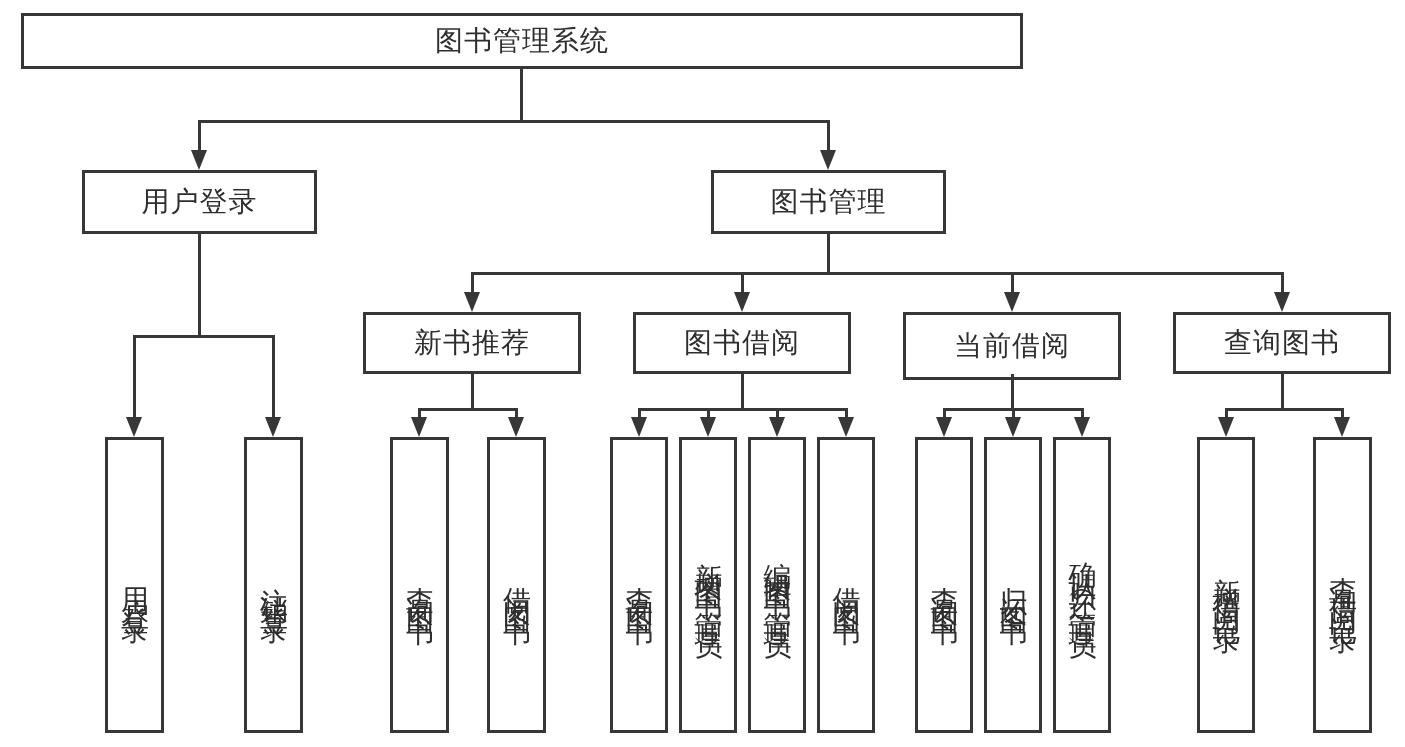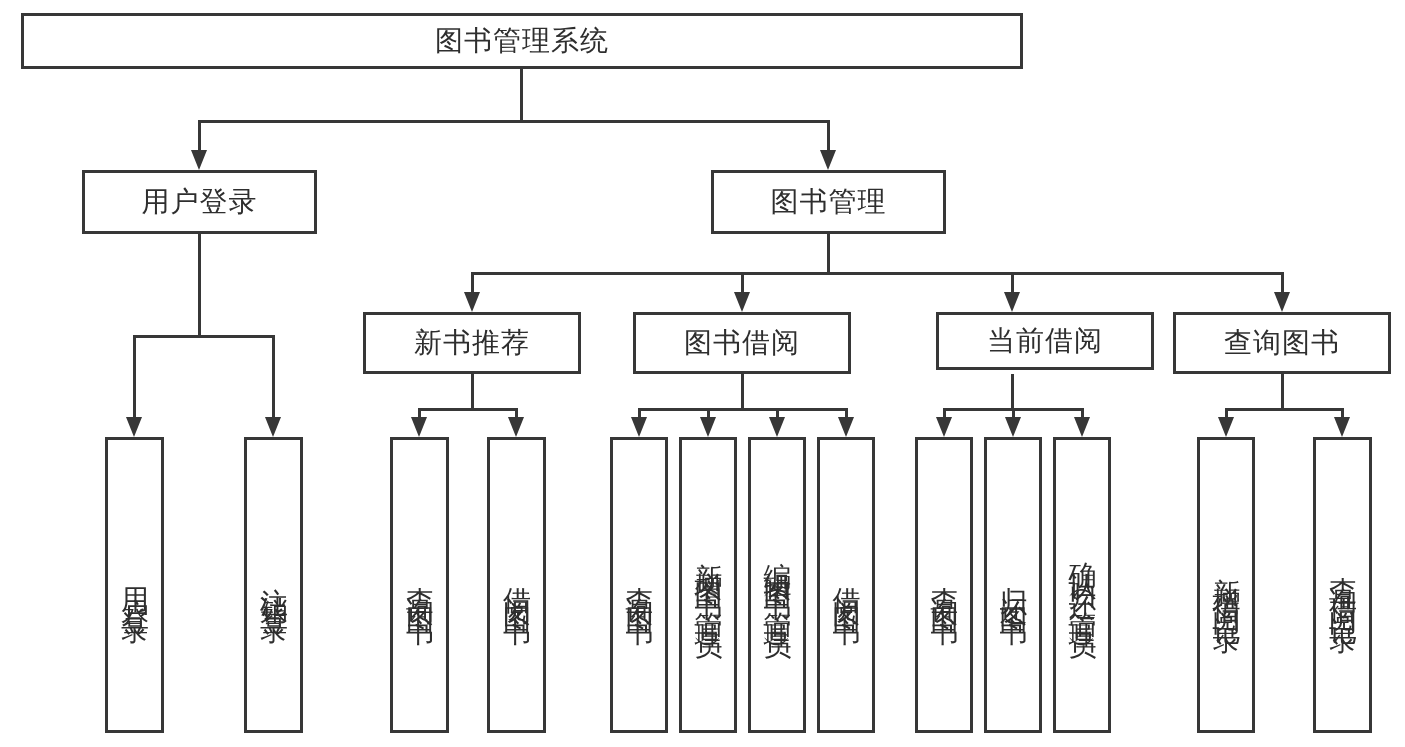--- a/index.html
+++ b/index.html
@@ -58,21 +58,21 @@
   <div class="arr" style="left:464px;top:292px"></div>
   <div class="v" style="left:741px;top:272px;height:22px"></div>
   <div class="arr" style="left:734px;top:292px"></div>
   <div class="v" style="left:1011px;top:272px;height:22px"></div>
   <div class="arr" style="left:1004px;top:292px"></div>
   <div class="v" style="left:1281px;top:272px;height:22px"></div>
   <div class="arr" style="left:1274px;top:292px"></div>
 
   <div class="box" style="left:633px;top:312px;width:218px;height:62px">图书借阅</div>
   <div class="box" style="left:363px;top:312px;width:218px;height:62px">新书推荐</div>
-  <div class="box" style="left:936px;top:312px;width:218px;height:58px">当前借阅</div>
+  <div class="box" style="left:903px;top:312px;width:218px;height:68px">当前借阅</div>
   <div class="box" style="left:1173px;top:312px;width:218px;height:62px">查询图书</div>
 
   <div class="v" style="left:471px;top:374px;height:34px"></div>
   <div class="h" style="left:418px;top:408px;width:100px"></div>
   <div class="v" style="left:418px;top:408px;height:11px"></div>
   <div class="arr" style="left:411px;top:417px"></div>
   <div class="v" style="left:515px;top:408px;height:11px"></div>
   <div class="arr" style="left:508px;top:417px"></div>
 
   <div class="v" style="left:741px;top:374px;height:34px"></div>

